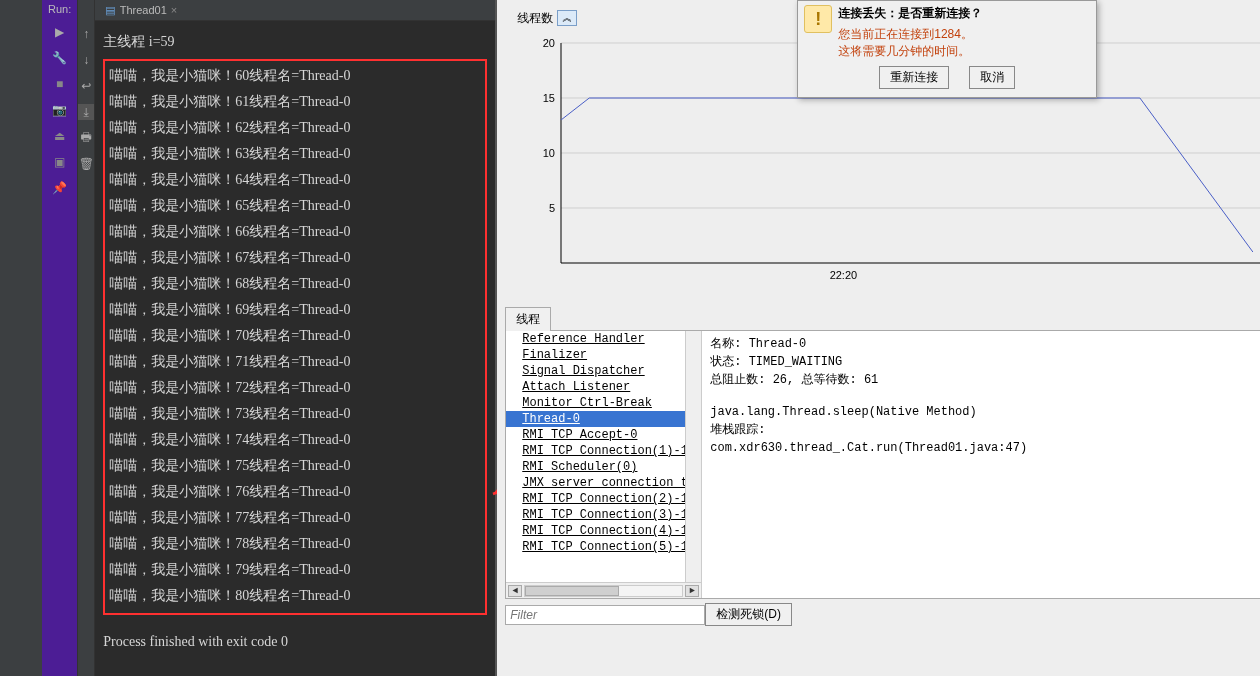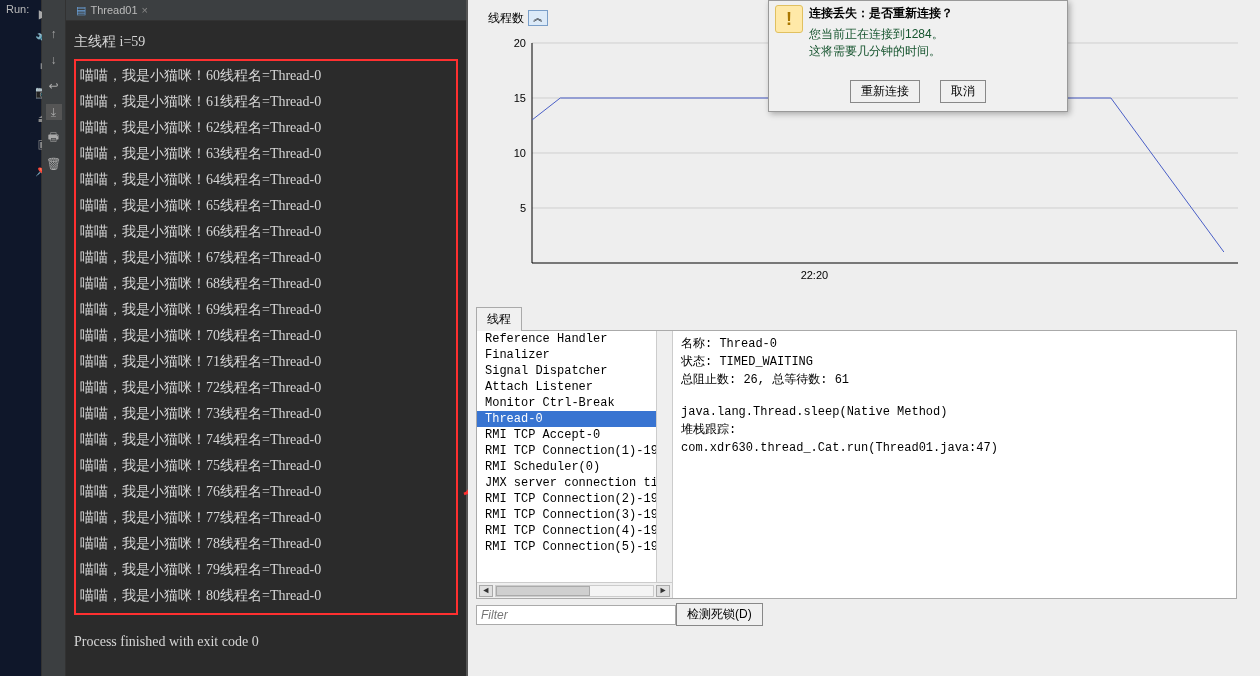--- a/index.html
+++ b/index.html
@@ -1,51 +1,51 @@
 <!DOCTYPE html>
 <html><head>
 <meta charset="utf-8">
 <style>
 * { box-sizing: border-box; margin: 0; padding: 0; }
 body { font-family: "Microsoft YaHei", sans-serif; font-size: 12px; background: #3c3f41; color: #bbb; width: 1260px; height: 676px; overflow: hidden; display: flex; }
-.left-gutter { width: 42px; background: #0f172a; display: flex; flex-direction: row; border-right: 1px solid #323232; }
+.left-gutter { width: 42px; background: #4c1d95; display: flex; flex-direction: column; border-right: 1px solid #323232; margin-left: 42px; }
 .run-label { color: #bbb; font-size: 11px; padding: 3px 6px; }
 .gutter-icons { display: flex; flex-direction: column; align-items: center; gap: 10px; padding-top: 6px; }
 .gutter-icons span { width: 16px; height: 16px; display: flex; align-items: center; justify-content: center; color: #aaa; cursor: pointer; }
 .second-gutter { width: 28px; background: #3c3f41; display: flex; flex-direction: column; align-items: center; gap: 10px; padding-top: 26px; border-right:1px solid #323232;}
 .second-gutter span { width: 16px; height: 16px; display: flex; align-items: center; justify-content: center; color: #aaa; cursor: pointer; }
 .console-pane { flex: 0 0 402px; background: #2b2b2b; display: flex; flex-direction: column; border-right: 2px solid #555; position: relative; }
 .tab-bar { height: 22px; background: #3c3f41; display: flex; align-items: center; padding-left: 4px; gap:6px; font-size:11px; border-bottom:1px solid #323232;}
 .tab { display: flex; align-items: center; gap: 4px; padding: 2px 6px; color: #bbb; }
 .tab-close { color: #888; cursor:pointer;}
 .console-body { padding: 8px 8px 4px 8px; font-family: Liberation Serif, serif; font-size: 14px; color: #d6d6d6; line-height: 26px; position: relative; height: 100%; }
 .main-line { margin-bottom: 4px; }
 .red-box { border: 2px solid #ff3030; padding: 2px 4px 4px 4px; }
 .red-box div { white-space: nowrap; }
 .exit-line { margin-top: 14px; }
 .arrow { position: absolute; right: -28px; top: 478px; }
 .right-pane { flex: 1; background: #eeeeee; display: flex; flex-direction: column; position: relative; }
 .dialog { position: absolute; top: 0; left: 300px; width: 300px; background: #f0f0f0; border: 1px solid #999; box-shadow: 2px 2px 6px rgba(0,0,0,.3); z-index: 10; padding: 4px 6px 8px 6px; font-size: 12px; }
 .dialog-top { display:flex; gap:6px; align-items:flex-start;}
 .dialog-icon { width:28px; height:28px; background:#ffe9a8; border:1px solid #e0c060; border-radius:3px; display:flex; align-items:center;justify-content:center; color:#aa7700; font-weight:bold; font-size:18px;}
 .dialog-title { font-weight: bold; color:#000;}
-.dialog-body { margin: 4px 0 20px 0; color:#14532d;}
+.dialog-body { margin: 4px 0 6px 0; color:#c2410c;}
 .dialog-buttons { display: flex; justify-content: center; gap: 20px; }
 .dialog-buttons button { background:#f0f0f0; border:1px solid #888; padding:2px 10px; font-size:12px;}
 .chart-area { padding: 10px 12px 4px 20px; }
 .chart-label { font-size:12px; color:#000; display:flex; align-items:flex-start; gap:4px;}
 .chart-collapse { border:1px solid #7a9ec8; background:#dceaf8; padding:0 4px; font-size:10px; color:#000;}
 .chart-svg-wrap { margin-top: 6px; }
 .threads-section { margin: 6px 23px 0 8px; display:flex; flex-direction:column; height: 320px;}
 .threads-tab-row { display:flex; }
 .threads-tab { background:#f0f0f0; border:1px solid #aaa; border-bottom:none; padding:3px 10px; font-size:12px; color:#000; position:relative; top:1px; z-index:2;}
 .threads-body { flex:1; border:1px solid #aaa; background:#fff; display:flex; overflow:hidden; position:relative;}
 .thread-list { width: 196px; border-right:1px solid #ccc; overflow:hidden; font-family:"Courier New",monospace; font-size:12px; color:#000; position:relative; display:flex; flex-direction:column;}
 .thread-list-items{flex:1; overflow:hidden;}
-.thread-list div.item { padding: 1px 8px; white-space:nowrap; }
+.thread-list div.item { padding: 1px 16px; white-space:nowrap;text-decoration:underline; }
 .thread-list div.selected { background:#3874d1; color:#fff; }
 .thread-list-scroll-v { width:16px; background:#efefef; border-left:1px solid #ccc;}
 .thread-list-wrap{display:flex; flex:1; overflow:hidden;}
 .thread-list-scroll-h { height:16px; background:#efefef; border-top:1px solid #ccc; display:flex; align-items:center; padding:0 2px; gap:2px;}
 .scroll-h-btn{width:14px;height:12px;background:#e0e0e0;border:1px solid #aaa; font-size:9px; display:flex;align-items:center;justify-content:center;color:#333;}
 .scroll-h-track{flex:1; height:12px; background:#f4f4f4; border:1px solid #ccc; position:relative;}
 .scroll-h-thumb{position:absolute;left:0;top:0;height:100%;width:60%;background:#cfcfcf;border:1px solid #aaa;}
 .thread-detail { flex:1; padding: 4px 8px; font-family:"SimSun","Courier New",monospace; font-size:12px; color:#000; line-height:18px;}
 .bottom-controls { display:flex; align-items:center; padding:4px 0 0 0;}
 .filter-input { flex:0 0 200px; border:1px solid #aaa; padding:2px 4px; font-size:12px; color:#888; font-style:italic; background:#fff;}

